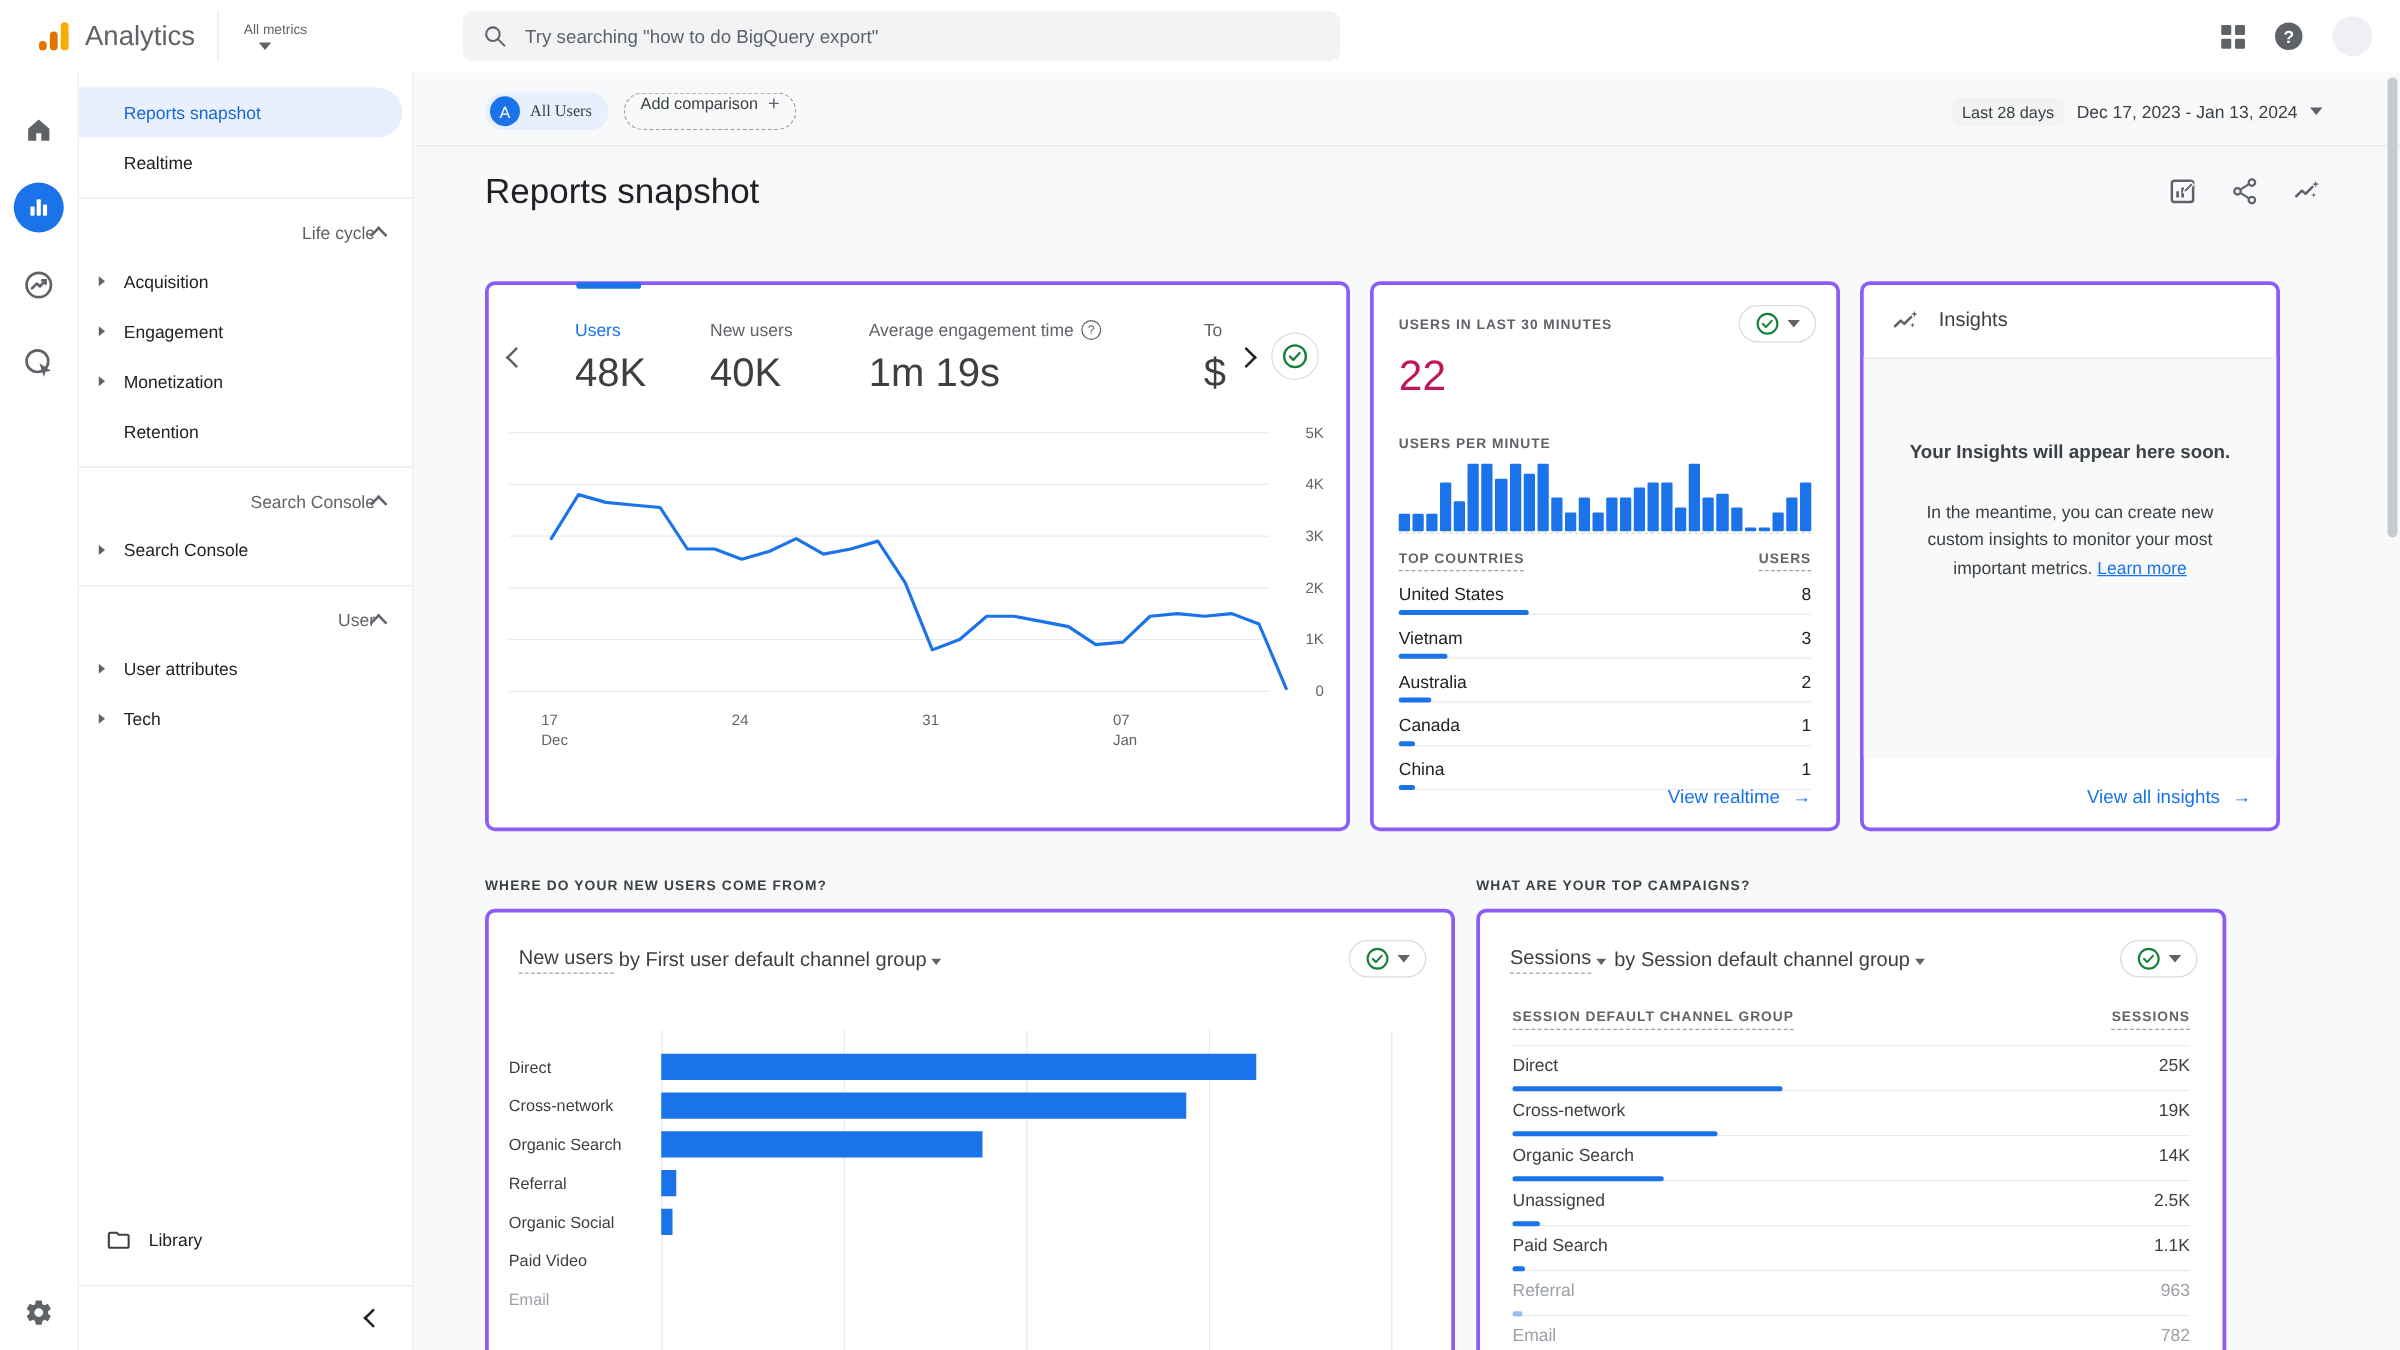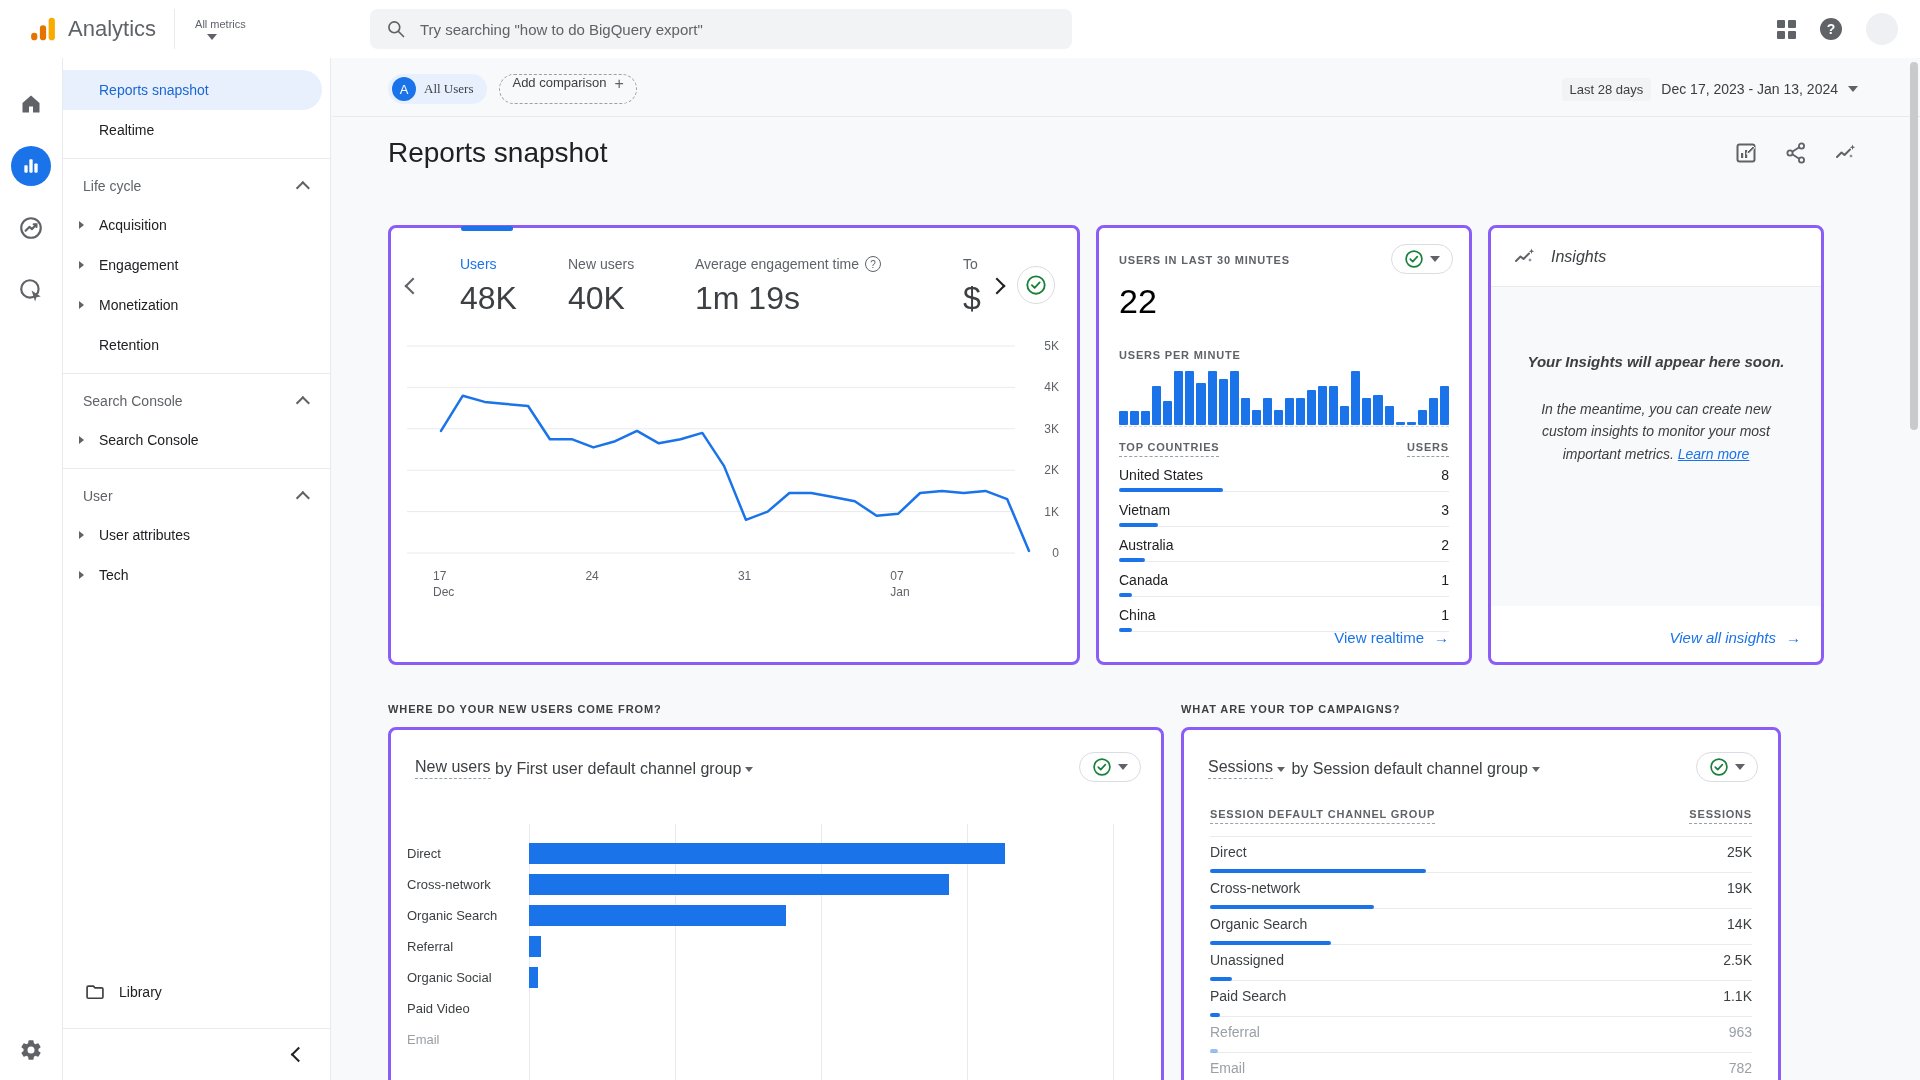--- a/index.html
+++ b/index.html
@@ -28,21 +28,21 @@
   .rail-icon { width:40px; height:40px; display:flex; align-items:center; justify-content:center; cursor:pointer; }
   .rail-icon.selected { background:#1a73e8; border-radius:50%; }
   .rail-gear { position:absolute; bottom:18px; left:0; width:62px; display:flex; justify-content:center; cursor:pointer; }
 
   
   .sidebar { position:absolute; top:58px; left:62px; bottom:0; width:269px; background:#fff; border-left:1px solid #e8eaed; border-right:1px solid #e8eaed; padding-top:12px; }
   .side-item { height:40px; display:flex; align-items:center; font-size:14px; color:#202124; padding-left:36px; cursor:pointer; position:relative; margin-right:8px; }
   .side-item.selected { background:#e8f0fe; color:#1967d2; border-radius:0 20px 20px 0; }
   .side-item .tri { position:absolute; left:16px; width:0; height:0; border-top:4px solid transparent; border-bottom:4px solid transparent; border-left:5px solid #5f6368; }
   .side-divider { height:1px; background:#e8eaed; margin:8px 0; }
-  .side-header { height:38px; display:flex; align-items:center; justify-content:space-between; font-size:14px; color:#5f6368; padding:0 20px 0 20px; cursor:pointer; }
+  .side-header { height:38px; display:flex; align-items:center; justify-content:flex-end; font-size:14px; color:#5f6368; padding:0 20px 0 20px; cursor:pointer; }
   .chev-up { width:10px; height:10px; border-left:2px solid #5f6368; border-top:2px solid #5f6368; transform:rotate(45deg) translateY(3px); }
   .sidebar-bottom { position:absolute; bottom:0; left:0; right:0; }
   .library-row { display:flex; align-items:center; gap:14px; padding-left:22px; height:44px; font-size:14px; color:#202124; cursor:pointer; margin-bottom:14px; }
   .collapse-row { border-top:1px solid #e8eaed; height:52px; display:flex; align-items:center; justify-content:flex-end; padding-right:26px; }
   .chev-left { width:11px; height:11px; border-left:2.5px solid #202124; border-bottom:2.5px solid #202124; transform:rotate(45deg); cursor:pointer; }
 
   
   .main { position:absolute; top:58px; left:332px; right:0; bottom:0; overflow:hidden; }
   .comparison-wrap { display:flex; align-items:center; padding:16px 62px 12px 56px; border-bottom:1px solid #e8eaed; }
   .comp-pill { display:flex; align-items:center; height:30px; background:#e8f0fe; border-radius:16px; padding:0 14px 0 4px; gap:8px; cursor:pointer; }
@@ -55,42 +55,42 @@
   .date-range { font-size:14px; color:#3c4043; }
   .title-row { display:flex; align-items:center; padding:20px 62px 0 56px; }
   .page-title { font-size:28px; font-weight:400; color:#202124; }
   .title-icons { margin-left:auto; display:flex; gap:26px; }
   .title-icons svg { cursor:pointer; }
 
   .row1 { display:flex; gap:16px; margin:56px 0 0 56px; }
   .card { background:#fff; border:3px solid #8b5cf6; border-radius:8px; position:relative; }
   .overview-card { width:692px; height:440px; }
   .realtime-card { width:376px; height:440px; padding:20px; }
-  .insights-card { width:336px; height:440px;font-style:italic; }
+  .insights-card { width:336px; height:440px; }
 
   
   .tab-indicator { position:absolute; top:-2px; left:70px; width:52px; height:5px; background:#1a73e8; border-radius:3px; }
   .ov-chevron { position:absolute; top:52px; width:12px; height:12px; cursor:pointer; }
   .ov-chevron.left { left:16px; border-left:2px solid #5f6368; border-bottom:2px solid #5f6368; transform:rotate(45deg); }
   .ov-chevron.right { left:600px; border-right:2.5px solid #202124; border-top:2.5px solid #202124; transform:rotate(45deg); }
   .metrics { position:absolute; left:69px; top:28px; width:525px; height:76px; overflow:hidden; display:flex; }
   .metric { flex:none; cursor:pointer; }
   .metric-label { font-size:14px; color:#5f6368; display:flex; align-items:center; gap:6px; }
   .metric.active .metric-label { color:#1a73e8; }
   .metric-value { font-size:32px; color:#3c4043; margin-top:8px; }
   .help-circle { width:16px; height:16px; border:1.5px solid #5f6368; border-radius:50%; font-size:10px; color:#5f6368; display:inline-flex; align-items:center; justify-content:center; }
   .check-pill { display:inline-flex; align-items:center; justify-content:center; gap:6px; border:1px solid #dadce0; background:#fff; border-radius:18px; cursor:pointer; }
   .ov-check { position:absolute; right:22px; top:38px; width:38px; height:38px; border-radius:50%; }
   .line-chart { position:absolute; left:16px; top:108px; }
   .tick-text { font-size:12px; fill:#5f6368; }
 
   
   .rt-title { font-size:11px; letter-spacing:.8px; color:#5f6368; font-weight:bold; padding-top:6px; }
   .rt-pill { position:absolute; right:16px; top:16px; width:62px; height:30px; }
-  .rt-value { font-size:34px; color:#000000; margin-top:16px; }
+  .rt-value { font-size:34px; color:#be185d; margin-top:16px; }
   .rt-sub { font-size:11px; letter-spacing:.8px; color:#5f6368; font-weight:bold; margin-top:28px; }
   .pm-bars { display:flex; align-items:flex-end; gap:2px; height:58px; margin-top:8px; border-bottom:1px dashed #dadce0; padding-bottom:1px; }
   .pm-bar { flex:1; background:#1a73e8; border-radius:1px; }
   .ct-header { display:flex; justify-content:space-between; margin-top:14px; }
   .dashed-label { font-size:11px; letter-spacing:.8px; color:#5f6368; font-weight:bold; border-bottom:1px dashed #9aa0a6; padding-bottom:3px; }
   .ct-row { margin-top:6px; }
   .ct-main { display:flex; justify-content:space-between; font-size:14px; color:#202124; padding:4px 0 5px; }
   .track { position:relative; height:4px; border-bottom:1px solid #e8eaed; }
   .track-fill { position:absolute; left:0; bottom:-1px; height:4px; background:#1a73e8; border-radius:2px; }
   .view-link { position:absolute; right:20px; bottom:16px; display:flex; align-items:center; gap:10px; color:#1a73e8; font-size:15px; cursor:pointer; }

